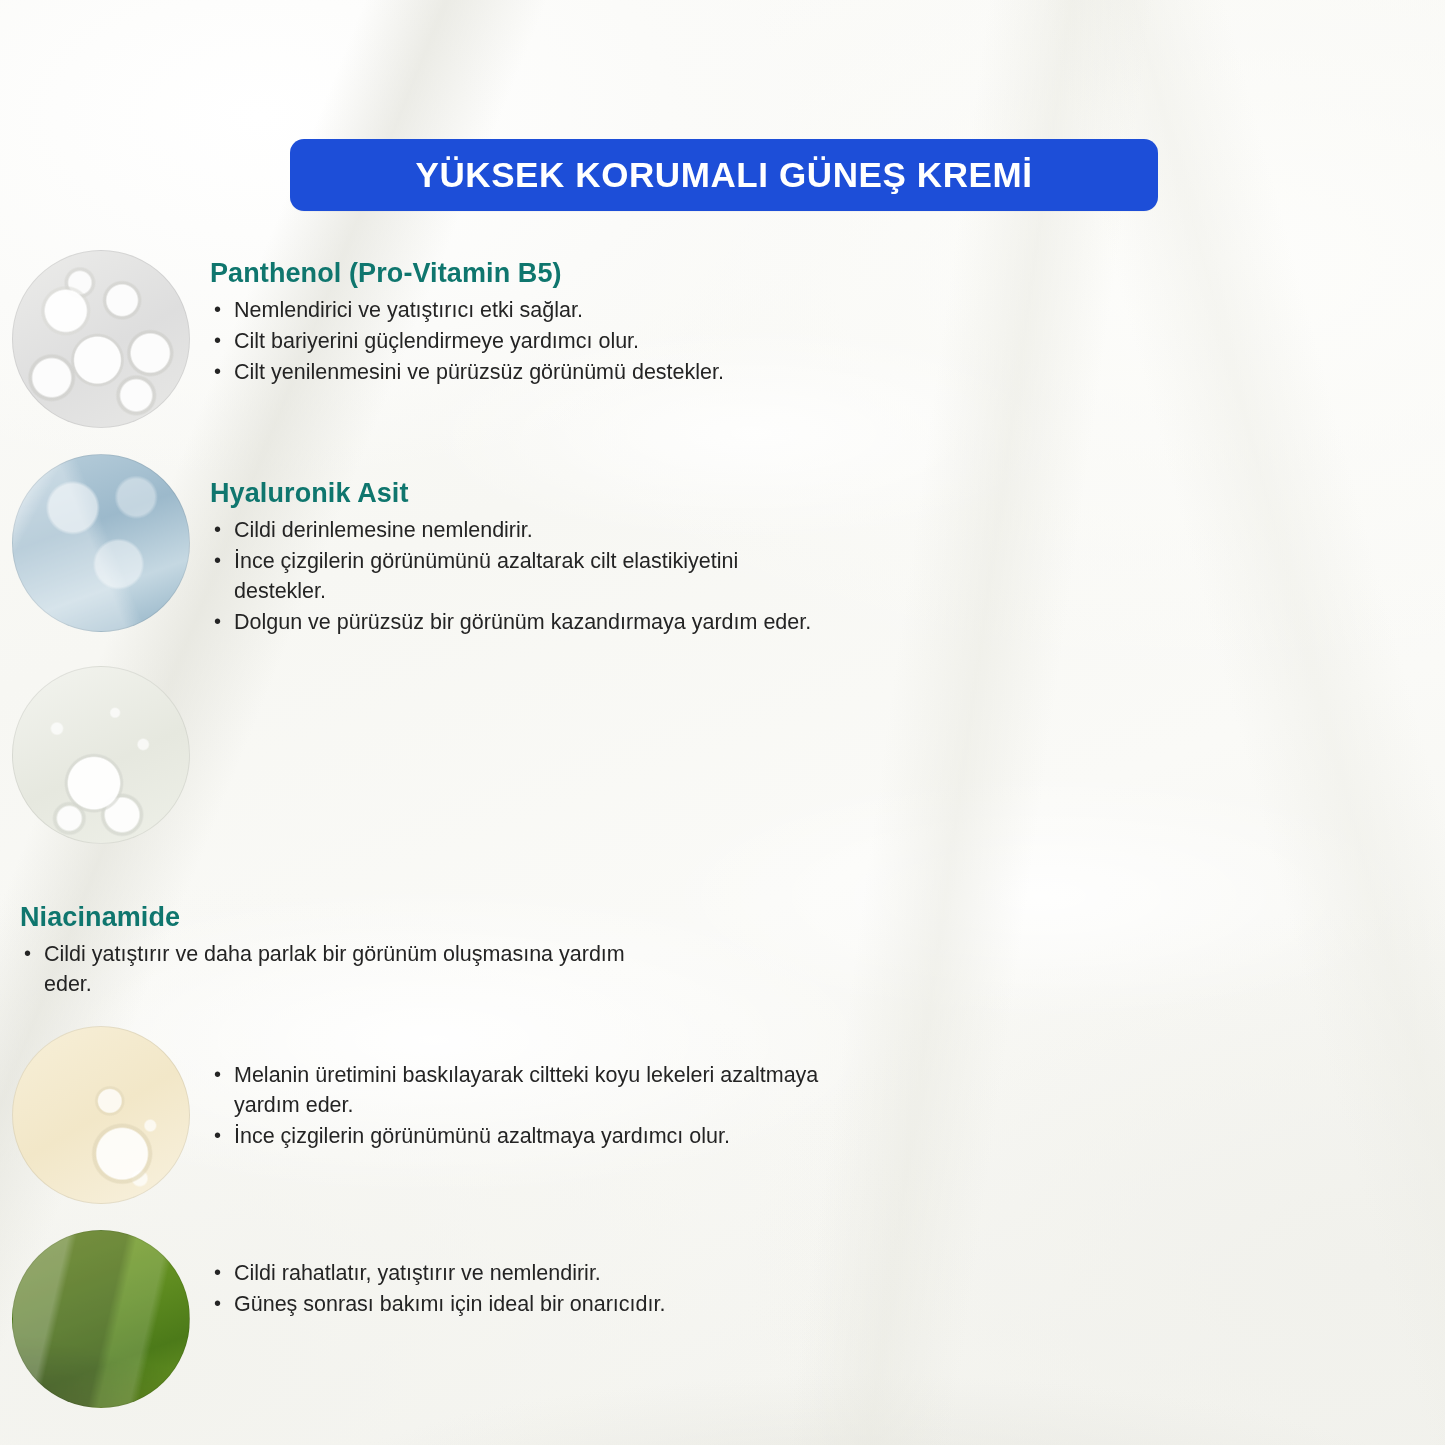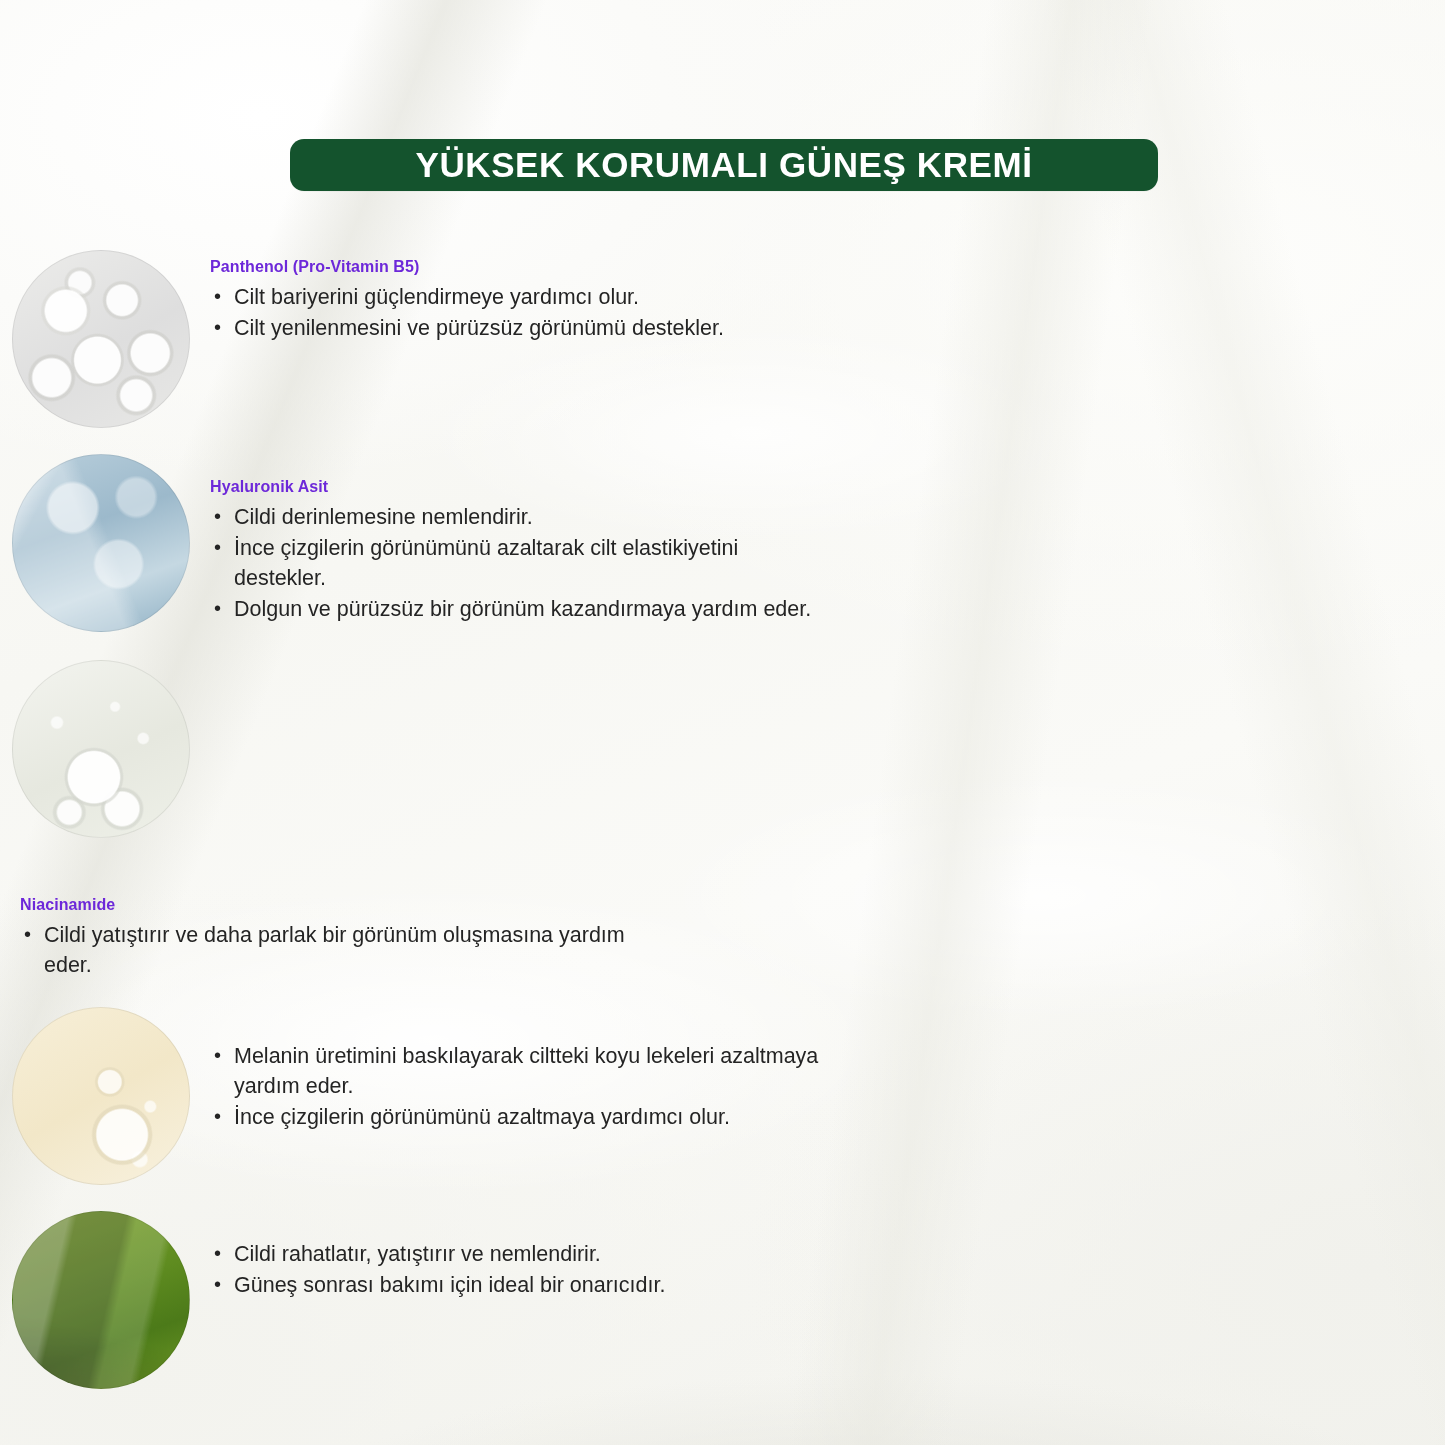--- a/index.html
+++ b/index.html
@@ -33,22 +33,22 @@
     content:"";position:absolute;inset:0;
     background:
       linear-gradient(112deg, rgba(225,225,216,0) 18%, rgba(221,221,212,.55) 22%, rgba(255,255,255,0) 27%),
       linear-gradient(98deg, rgba(255,255,255,0) 60%, rgba(232,232,224,.5) 65%, rgba(255,255,255,0) 70%),
       linear-gradient(75deg, rgba(255,255,255,0) 78%, rgba(236,236,229,.45) 83%, rgba(255,255,255,0) 88%);
   }
 
   
   .banner{
     position:absolute;
-    left:290px;top:139px;width:868px;height:52px;
-    background:#14532d;
+    left:290px;top:139px;width:868px;height:72px;
+    background:#1d4ed8;
     border-radius:14px;
     display:flex;align-items:center;justify-content:center;
     box-shadow:0 1px 0 rgba(0,0,0,.03);
   }
   .banner-text{
     color:#ffffff;
     font-size:35px;
     font-weight:bold;
     letter-spacing:.6px;
     white-space:nowrap;
@@ -71,23 +71,23 @@
   }
   .thumb{
     width:176px;height:176px;border-radius:50%;
     overflow:hidden;position:relative;
     border:1px solid rgba(0,0,0,.07);
     flex:0 0 176px;
   }
   .body{padding-left:20px;padding-top:8px;max-width:620px;}
   h3{
     margin:0 0 6px 0;
-    font-size:16px;
+    font-size:27px;
     font-weight:bold;
-    color:#6d28d9;
+    color:#0f766e;
     letter-spacing:.1px;
   }
   ul{margin:0;padding:0;list-style:none;}
   li{
     position:relative;
     font-size:21.5px;
     line-height:30px;
     color:#242424;
     padding-left:24px;
     margin-bottom:1px;
@@ -157,20 +157,21 @@
 
 <div class="list">
 
   <div class="row" style="margin-bottom:26px;">
     <div class="thumb-wrap">
       <div class="thumb tex-panthenol"></div>
     </div>
     <div class="body">
       <h3>Panthenol (Pro-Vitamin B5)</h3>
       <ul>
+        <li>Nemlendirici ve yatıştırıcı etki sağlar.</li>
         <li>Cilt bariyerini güçlendirmeye yardımcı olur.</li>
         <li>Cilt yenilenmesini ve pürüzsüz görünümü destekler.</li>
       </ul>
     </div>
   </div>
 
   <div class="row" style="margin-bottom:28px;">
     <div class="thumb-wrap">
       <div class="thumb tex-hyaluronic"></div>
     </div>

